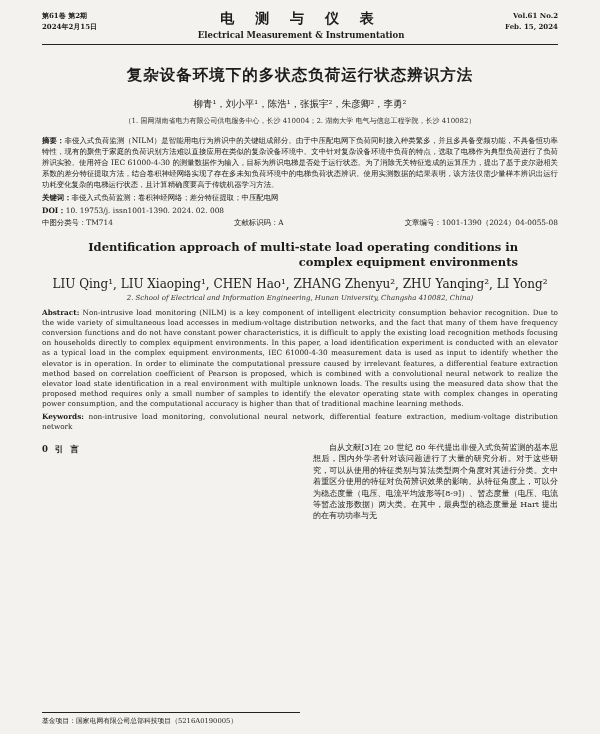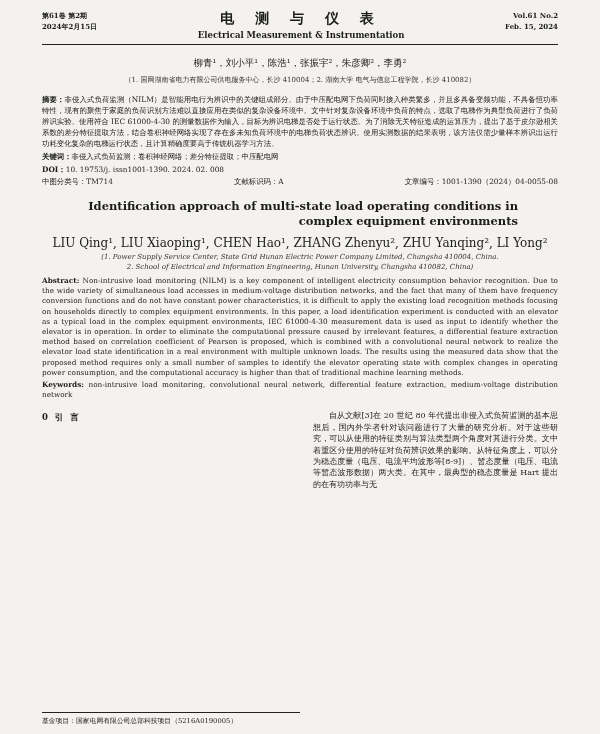--- a/index.html
+++ b/index.html
@@ -52,20 +52,21 @@
       <div class="jh-cn">电 测 与 仪 表</div>
       <div class="jh-en">Electrical Measurement &amp; Instrumentation</div>
     </div>
     <div class="jh-side right">
       <div>Vol.61 No.2</div>
       <div>Feb. 15, 2024</div>
     </div>
   </div>
   <div class="jrule"></div>
 
+  <div class="title-cn">复杂设备环境下的多状态负荷运行状态辨识方法</div>
   <div class="authors-cn">柳青¹，刘小平¹，陈浩¹，张振宇²，朱彦卿²，李勇²</div>
   <div class="affil-cn">（1. 国网湖南省电力有限公司供电服务中心，长沙 410004；2. 湖南大学 电气与信息工程学院，长沙 410082）</div>
 
   <div class="abs-cn">
     <b>摘要：</b><span>非侵入式负荷监测（NILM）是智能用电行为辨识中的关键组成部分。由于中压配电网下负荷同时接入种类繁多，并且多具备变频功能，不具备恒功率特性，现有的聚焦于家庭的负荷识别方法难以直接应用在类似的复杂设备环境中。文中针对复杂设备环境中负荷的特点，选取了电梯作为典型负荷进行了负荷辨识实验。使用符合 IEC 61000-4-30 的测量数据作为输入，目标为辨识电梯是否处于运行状态。为了消除无关特征造成的运算压力，提出了基于皮尔逊相关系数的差分特征提取方法，结合卷积神经网络实现了存在多未知负荷环境中的电梯负荷状态辨识。使用实测数据的结果表明，该方法仅需少量样本辨识出运行功耗变化复杂的电梯运行状态，且计算精确度要高于传统机器学习方法。</span>
   </div>
 
   <div class="kline">
     <b>关键词：</b><span>非侵入式负荷监测；卷积神经网络；差分特征提取；中压配电网</span>
   </div>
@@ -76,21 +77,20 @@
 
   <div class="metaline">
     <span>中图分类号：TM714</span>
     <span>文献标识码：A</span>
     <span>文章编号：1001-1390（2024）04-0055-08</span>
   </div>
 
   <div class="title-en">Identification approach of multi-state load operating conditions in complex equipment environments</div>
   <div class="authors-en">LIU Qing¹, LIU Xiaoping¹, CHEN Hao¹, ZHANG Zhenyu², ZHU Yanqing², LI Yong²</div>
   <div class="affil-en">
-    <div>(1. Power Supply Service Center, State Grid Hunan Electric Power Company Limited, Changsha 410004, China.</div>
     <div>2. School of Electrical and Information Engineering, Hunan University, Changsha 410082, China)</div>
   </div>
 
   <div class="abs-en">
     <b>Abstract:</b>
     <span>Non-intrusive load monitoring (NILM) is a key component of intelligent electricity consumption behavior recognition. Due to the wide variety of simultaneous load accesses in medium-voltage distribution networks, and the fact that many of them have frequency conversion functions and do not have constant power characteristics, it is difficult to apply the existing load recognition methods focusing on households directly to complex equipment environments. In this paper, a load identification experiment is conducted with an elevator as a typical load in the complex equipment environments, IEC 61000-4-30 measurement data is used as input to identify whether the elevator is in operation. In order to eliminate the computational pressure caused by irrelevant features, a differential feature extraction method based on correlation coefficient of Pearson is proposed, which is combined with a convolutional neural network to realize the elevator load state identification in a real environment with multiple unknown loads. The results using the measured data show that the proposed method requires only a small number of samples to identify the elevator operating state with complex changes in operating power consumption, and the computational accuracy is higher than that of traditional machine learning methods.</span>
   </div>
 
   <div class="kw-en">
     <b>Keywords:</b>

